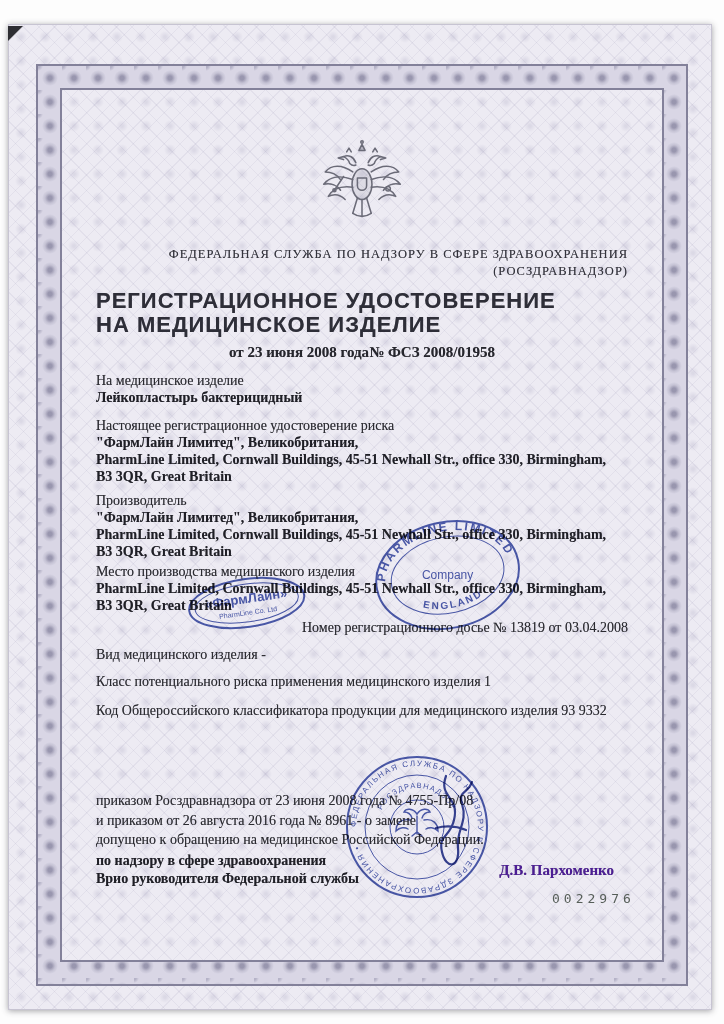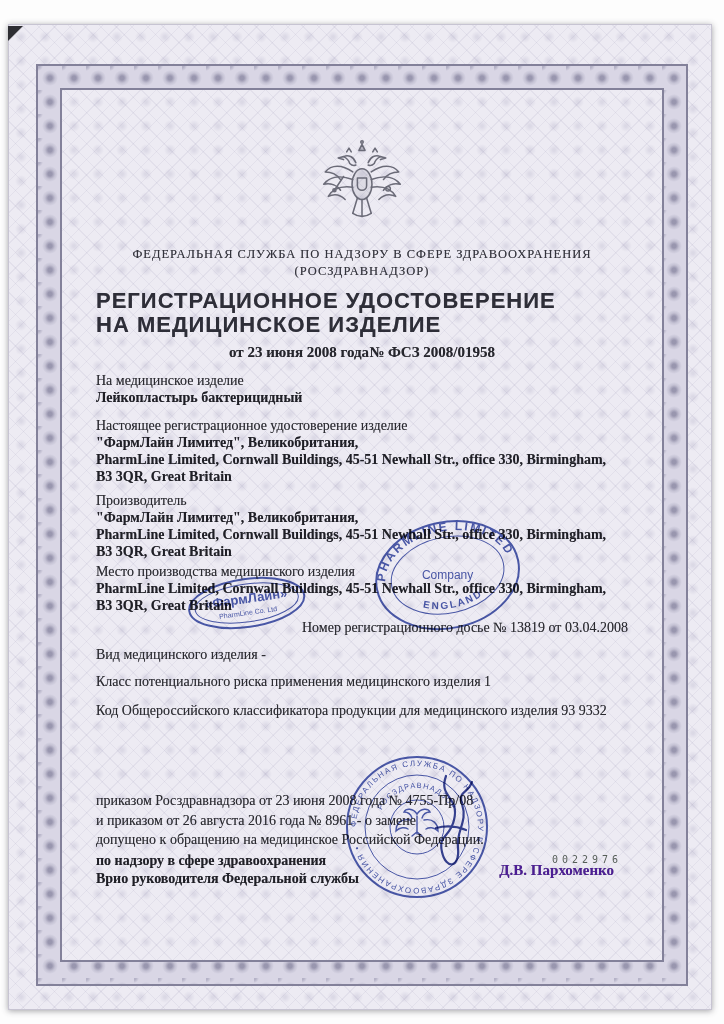--- a/index.html
+++ b/index.html
@@ -44,37 +44,37 @@
   }
 
   .content {
     position:absolute; left:62px; top:92px; width:600px; height:868px;
     padding:0 34px; color:#2b2b31; z-index:2;
     text-shadow:0 0 0.4px rgba(43,43,49,0.45);
   }
 
   .emblem { display:block; margin:46px auto 0 auto; }
 
-  .agency { margin-top:8px; text-align:center; font-size:12.5px; letter-spacing:1px; line-height:17px; color:#33333c; }
+  .agency { margin-top:8px; text-align:right; font-size:12.5px; letter-spacing:1px; line-height:17px; color:#33333c; }
   .doc-title { margin-top:9px; font-family:"Liberation Sans", sans-serif;
                font-weight:700; font-size:22px; line-height:24px; letter-spacing:1px; color:#2e2e38; }
   .date-row { margin-top:6px; display:flex; justify-content:center; 
               font-weight:700; font-size:15px; line-height:18px; color:#26262d; }
 
   .para { font-size:14px; line-height:17px; }
   .para .b { font-weight:700; color:#1f1f26; }
 
   .orders { font-size:14px; line-height:19.5px; }
   .signer-row { margin-top:2px; display:flex; justify-content:space-between; align-items:center; padding-right:14px; }
   .signer-title { font-weight:700; font-size:14px; line-height:18.5px; color:#1f1f26; }
   .signer-name { font-weight:700; font-size:15px; color:#4c1d95; }
 
   .serial {
-    position:absolute; left:552px; top:854px; z-index:2;
-    font-family:"DejaVu Sans Mono", monospace; font-size:10px;
+    position:absolute; left:552px; top:891px; z-index:2;
+    font-family:"DejaVu Sans Mono", monospace; font-size:13px;
     letter-spacing:4px; color:#565e58;
   }
 
   .stamp { position:absolute; z-index:3; mix-blend-mode:multiply; opacity:0.88; }
   .stamp svg text { font-family:"Liberation Sans", sans-serif; fill:#3547a3; }
 
   .stamp-farmline { left:186px; top:577px; transform:rotate(-8deg); }
   .stamp-pharmline { left:372px; top:518px; transform:rotate(-12deg); }
   .stamp-seal { left:342px; top:752px; }
   .signature { position:absolute; left:408px; top:768px; z-index:4; mix-blend-mode:multiply; opacity:0.9; }
@@ -133,21 +133,21 @@
       <span>от 23 июня 2008 года</span>
       <span>№  ФСЗ 2008/01958</span>
     </div>
 
     <div class="para" style="margin-top:11px;">
       <div>На медицинское изделие</div>
       <div class="b">Лейкопластырь бактерицидный</div>
     </div>
 
     <div class="para" style="margin-top:11px;">
-      <div>Настоящее регистрационное удостоверение изделие</div>
+      <div>Настоящее регистрационное удостоверение риска</div>
       <div class="b">"ФармЛайн Лимитед", Великобритания,</div>
       <div class="b">PharmLine Limited, Cornwall Buildings, 45-51 Newhall Str., office 330, Birmingham,</div>
       <div class="b">B3 3QR, Great Britain</div>
     </div>
 
     <div class="para" style="margin-top:7px;">
       <div>Производитель</div>
       <div class="b">"ФармЛайн Лимитед", Великобритания,</div>
       <div class="b">PharmLine Limited, Cornwall Buildings, 45-51 Newhall Str., office 330, Birmingham,</div>
       <div class="b">B3 3QR, Great Britain</div>

